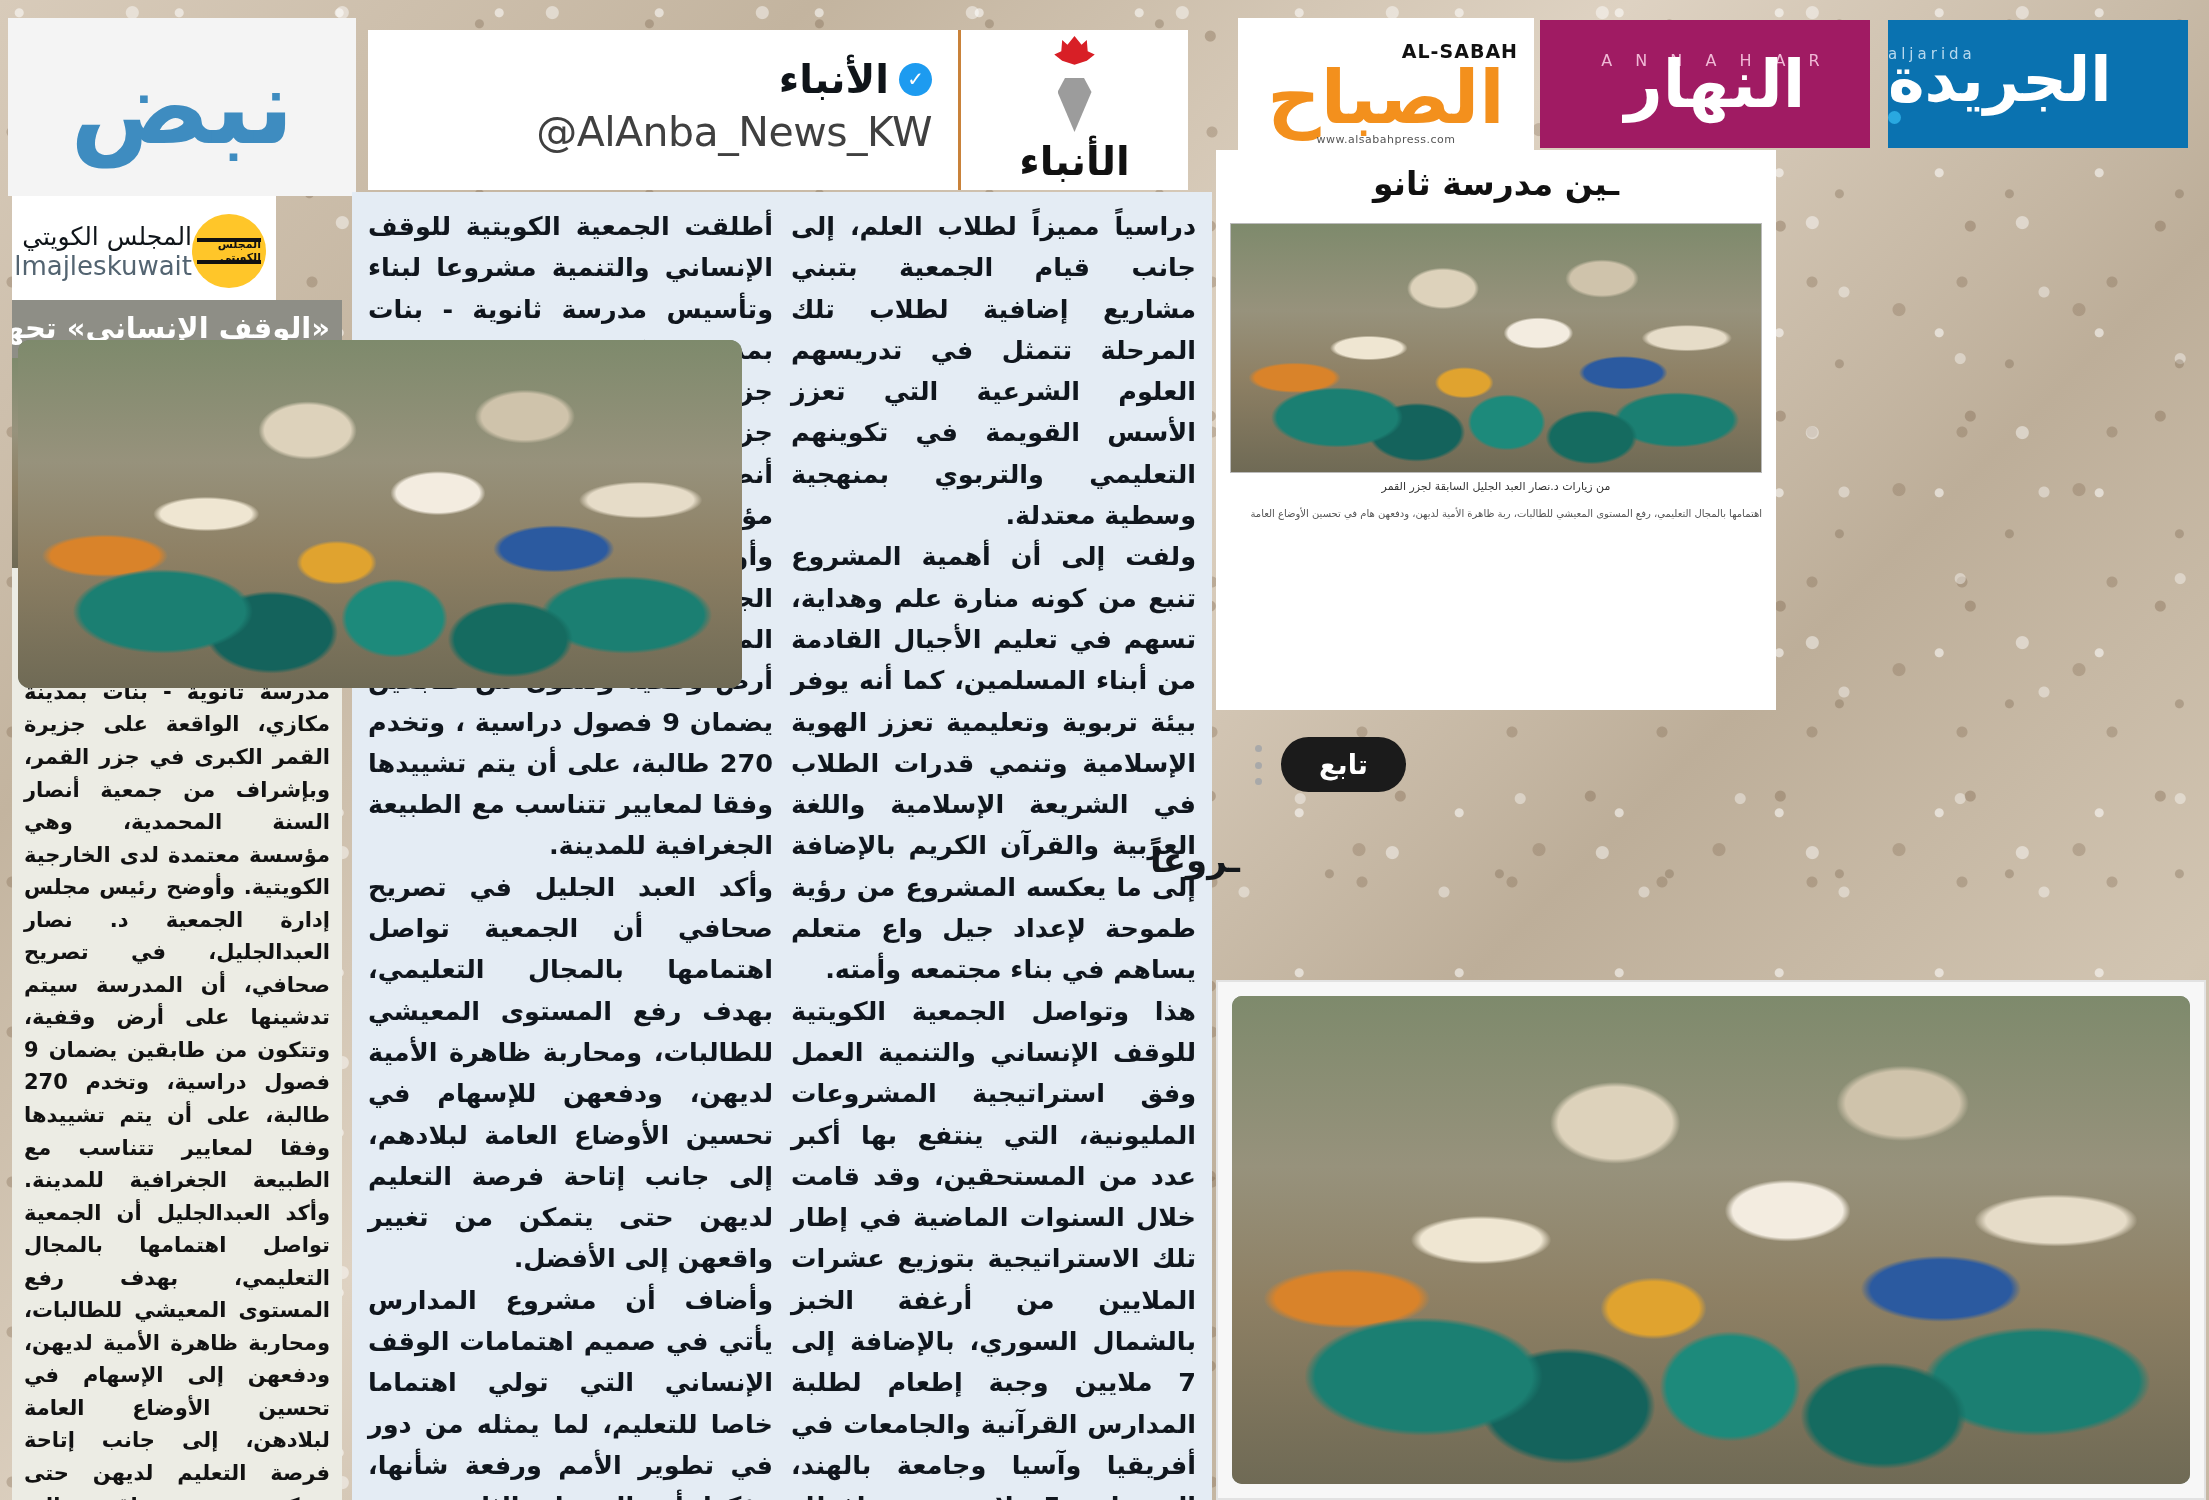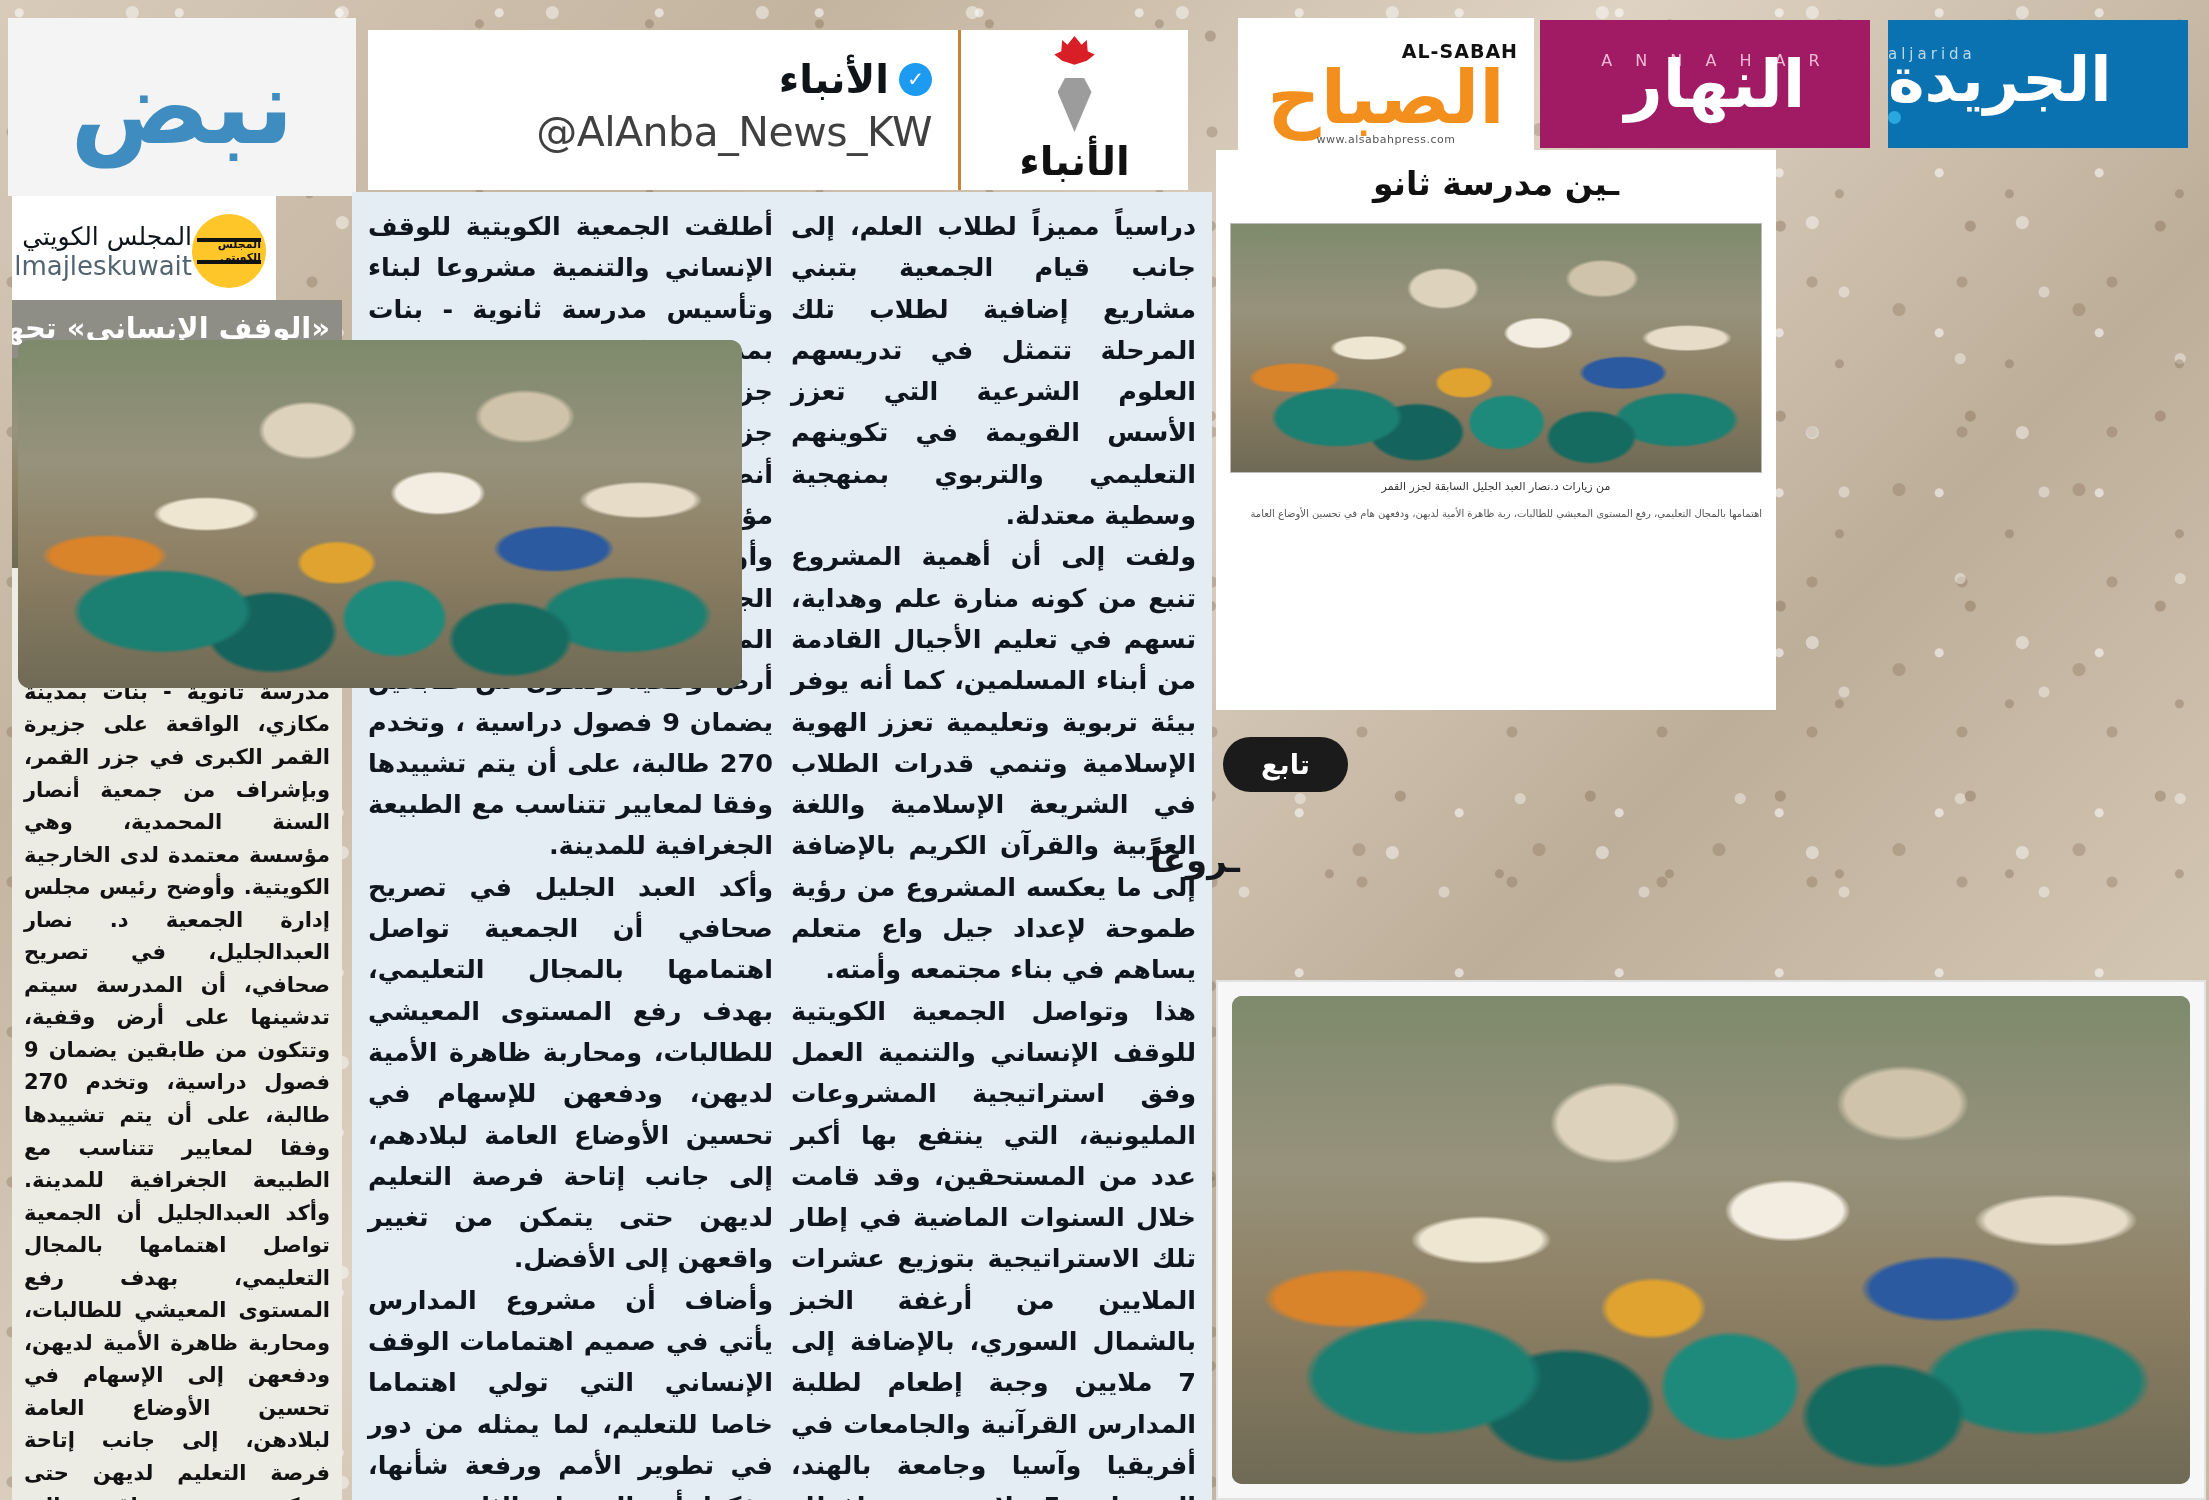--- a/index.html
+++ b/index.html
@@ -115,21 +115,21 @@
   .anba-cols { display:flex; gap:18px; padding:14px 16px 10px 16px; direction:rtl; height:100%; }
   .anba-col { flex:1; direction:rtl; text-align:justify; color:#10161d; font-weight:700; }
 
   
   #clip-back { left:1216px; top:150px; width:560px; height:560px; background:#fff; }
   .back-head { direction:rtl; text-align:center; font-weight:700; font-size:33px;
                color:#111; padding:14px 8px 20px 8px; white-space:nowrap; }
   .back-cap { direction:rtl; text-align:center; font-size:11px; color:#333; padding:6px 28px; line-height:1.5; }
 
   
-  #follow-btn { position:absolute; left:1223px; top:737px; width:125px; height:55px;
+  #follow-btn { position:absolute; left:1281px; top:737px; width:125px; height:55px;
                 background:#1b1b1b; color:#fff; border-radius:28px; border:none;
                 font-size:27px; font-weight:700; direction:rtl; cursor:pointer;
                 font-family:"DejaVu Sans","Liberation Sans",sans-serif; }
   #more-dots { position:absolute; left:1254px; top:745px; width:8px; height:40px;
                display:flex; flex-direction:column; justify-content:space-between; align-items:center; }
   #more-dots i { display:block; width:7px; height:7px; border-radius:50%; background:#a9a9a9; }
   #anba-frag { position:absolute; left:1150px; top:840px; width:260px; text-align:left;
                direction:rtl; font-size:34px; font-weight:700; color:#14181c; }
 
   

